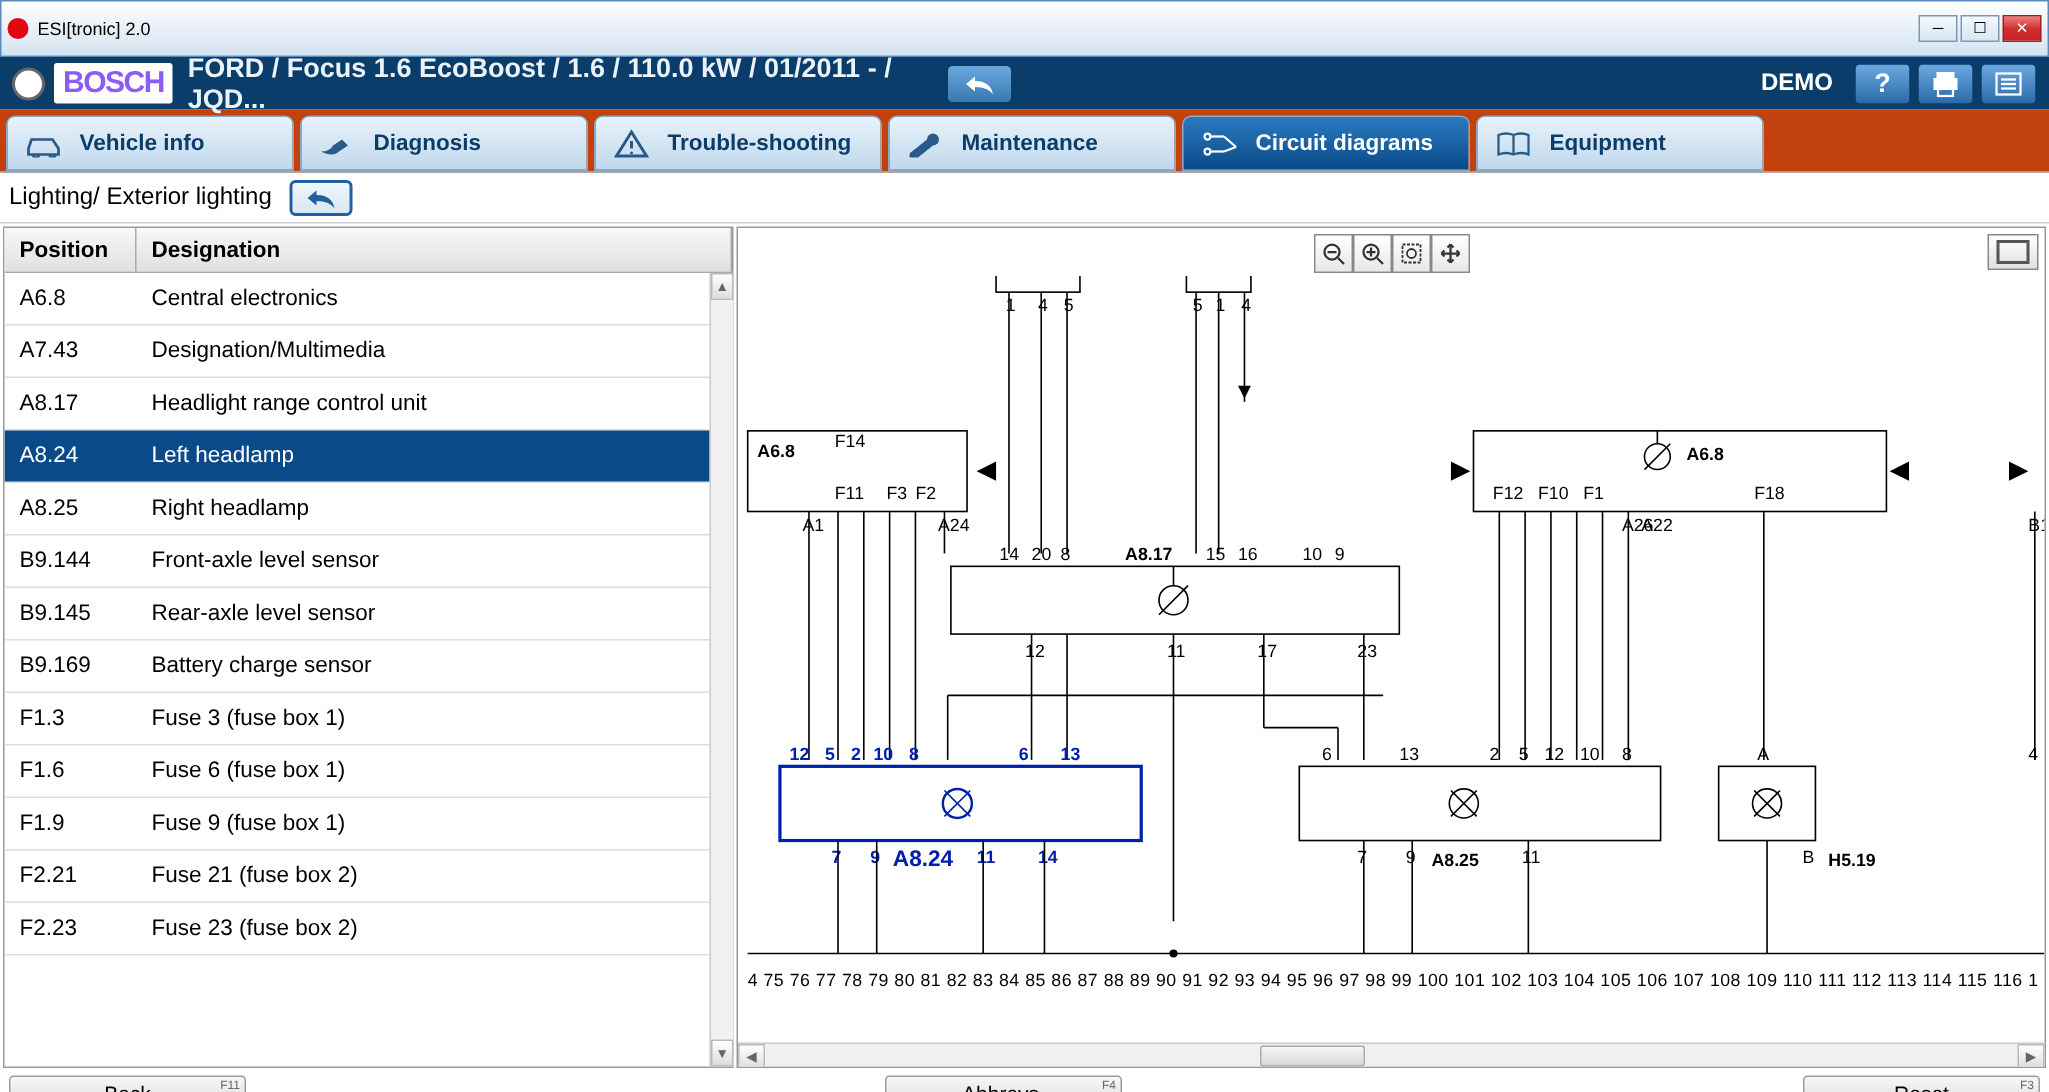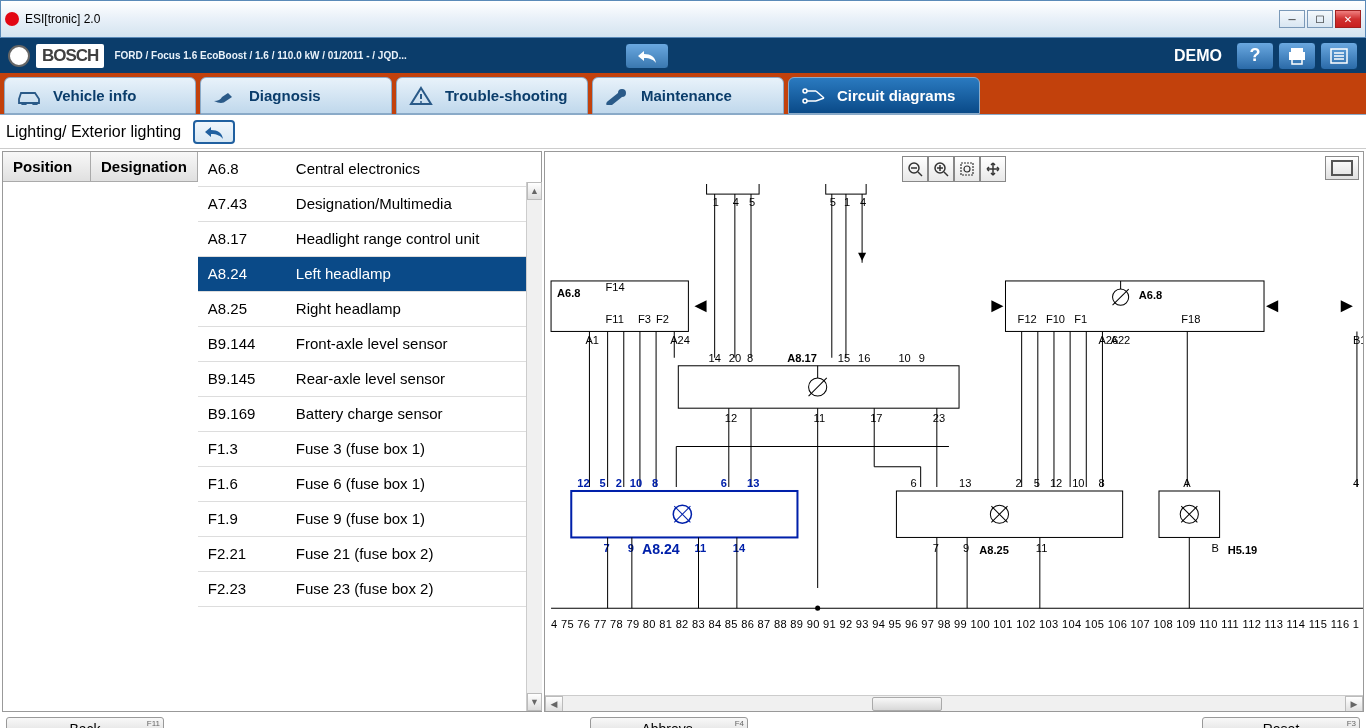--- a/index.html
+++ b/index.html
@@ -9,22 +9,22 @@
 .titlebar { height: 38px; background: linear-gradient(#fff,#e8f0f8,#d4e4f0); border: 1px solid #5a8ab8; display: flex; align-items: center; padding: 0 4px; font-size: 12px; }
 .titlebar .app-icon { width: 14px; height: 14px; border-radius: 50%; background: #e30613; margin-right: 6px; }
 .titlebar .title { flex: 1; color: #000; }
 .win-btns { display: flex; gap: 2px; }
 .win-btn { width: 26px; height: 18px; border: 1px solid #7a99b8; background: linear-gradient(#f5f9fc,#d8e6f2); display:flex;align-items:center;justify-content:center;font-size:10px;cursor:pointer; }
 .win-btn.close { background: linear-gradient(#f08080,#d03030,#c82020); color:#fff; border-color:#a02020; }
 
 
 .header { height: 35px; background: #0b3d6b; display:flex; align-items:center; padding:0 8px; color:#fff; }
 .bosch-icon { width:22px; height:22px; border:2px solid #666; border-radius:50%; background:#fff; margin-right:6px; position:relative; }
-.bosch-logo { font-weight:bold; font-size:17px; color:#404040; background:#fff; padding:2px 6px; margin-right:10px; font-family:Arial Black,Arial; border-radius:2px; letter-spacing:-1px; }
-.breadcrumb { flex:1; font-size:10px; font-weight:bold; color:#eaf2fa; }
+.bosch-logo { font-weight:bold; font-size:20px; color:#8b5cf6; background:#fff; padding:2px 6px; margin-right:10px; font-family:Arial Black,Arial; border-radius:2px; letter-spacing:-1px; }
+.breadcrumb { flex:1; font-size:18px; font-weight:bold; color:#eaf2fa; }
 .hdr-undo { width:44px; height:26px; background:linear-gradient(#6aa8e0,#3a78b0); border:1px solid #0b3d6b; border-radius:4px; display:flex;align-items:center;justify-content:center; margin-left:6px; cursor:pointer; }
 .hdr-undo svg { fill:#fff; }
 .demo { font-size:16px; font-weight:bold; margin-right:10px; color:#fff; }
 .hdr-btn { width:38px; height:28px; background:linear-gradient(#6aa8e0,#2a6aa8); border:1px solid #0b3d6b; border-radius:4px; margin-left:4px; display:flex;align-items:center;justify-content:center;cursor:pointer; color:#fff; font-size:18px; font-weight:bold; }
 
 
 .tabs { height: 42px; background: #c2410c; display:flex; padding:4px 4px 0 4px; gap:4px; border-bottom:1px solid #8aaac8; }
 .tab { flex:0 0 192px; height:37px; background:linear-gradient(#e8f2fa,#c0d8ec); border:1px solid #8aaac8; border-radius:6px 6px 0 0; display:flex; align-items:center; padding:0 10px; gap:10px; font-size:15px; font-weight:bold; color:#0b3d6b; cursor:pointer; }
 .tab.active { background:linear-gradient(#2a7ac0,#0a4a88); color:#fff; }
 .tab-icon { width:28px; height:22px; display:flex;align-items:center;justify-content:center; }
@@ -34,21 +34,21 @@
 
 .subnav { height:34px; display:flex; align-items:center; padding:0 6px; gap:12px; border-bottom:1px solid #ccc; }
 .subnav-title { font-size:16px; }
 .sub-undo { width:42px; height:24px; border:2px solid #2060a0; border-radius:4px; background:linear-gradient(#f0f6fc,#d8e8f4); display:flex;align-items:center;justify-content:center;cursor:pointer; }
 .sub-undo svg { fill:#2060a0; }
 
 
 .main { display:flex; height: calc(728px - 22px - 35px - 42px - 34px - 30px); }
 
 
-.left { width:540px; border:1px solid #999; margin:2px; display:flex; flex-direction:row; position:relative; }
+.left { width:487px; border:1px solid #999; margin:2px; display:flex; flex-direction:column; position:relative; }
 .thead { display:flex; background:linear-gradient(#f8f8f8,#e0e0e0); border-bottom:1px solid #aaa; height:30px; }
 .th { padding:6px 10px; font-weight:bold; font-size:15px; border-right:1px solid #aaa; }
 .th.pos { width:88px; }
 .th.des { flex:1; }
 .tbody { flex:1; overflow-y:auto; }
 .tr { display:flex; border-bottom:1px solid #ddd; height:35px; cursor:pointer; }
 .tr.selected { background:#0a4a88; color:#fff; }
 .td { padding:8px 10px; font-size:15px; }
 .td.pos { width:88px; }
 .td.des { flex:1; }
@@ -163,20 +163,28 @@
         <svg width="26" height="20" viewBox="0 0 26 20">
           <circle cx="5" cy="5" r="2" fill="none" stroke="#fff" stroke-width="1.5"></circle>
           <circle cx="5" cy="15" r="2" fill="none" stroke="#fff" stroke-width="1.5"></circle>
           <line x1="7" y1="5" x2="16" y2="5" stroke="#fff" stroke-width="1.5"></line>
           <line x1="7" y1="15" x2="16" y2="15" stroke="#fff" stroke-width="1.5"></line>
           <line x1="16" y1="5" x2="24" y2="12" stroke="#fff" stroke-width="1.5"></line>
           <line x1="16" y1="15" x2="24" y2="12" stroke="#fff" stroke-width="1.5"></line>
         </svg>
       </span>
     <span>Circuit diagrams</span>
+  </div>
+  <div class="tab">
+    <span class="tab-icon">
+        <svg width="24" height="18" viewBox="0 0 24 18">
+          <path d="M2 3 Q7 1 12 3 Q17 1 22 3 L22 16 Q17 14 12 16 Q7 14 2 16 Z M12 3 L12 16" fill="none" stroke="#2a5a88" stroke-width="1.5"></path>
+        </svg>
+      </span>
+    <span>Equipment</span>
   </div>
 </div>
 
 <div class="subnav">
   <div class="subnav-title">Lighting/ Exterior lighting</div>
   <div class="sub-undo">
     <svg width="22" height="14" viewBox="0 0 22 14">
         <path d="M8 2 L2 7 L8 12 L8 9 C14 9 18 11 20 14 C19 8 15 5 8 5 Z"></path>
       </svg>
   </div>

